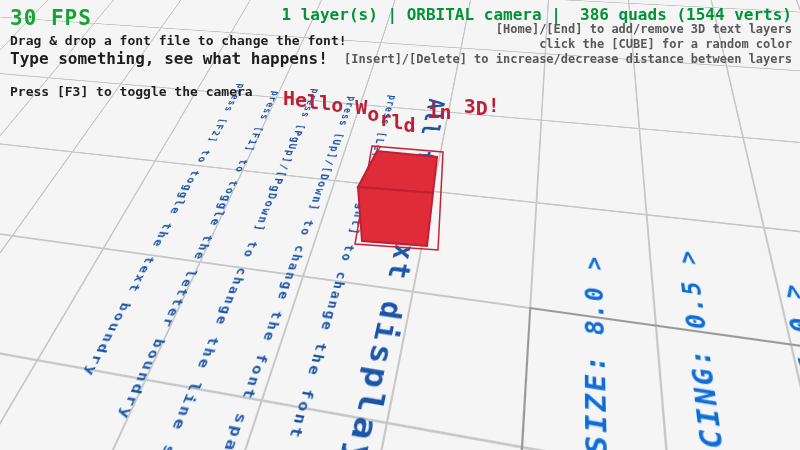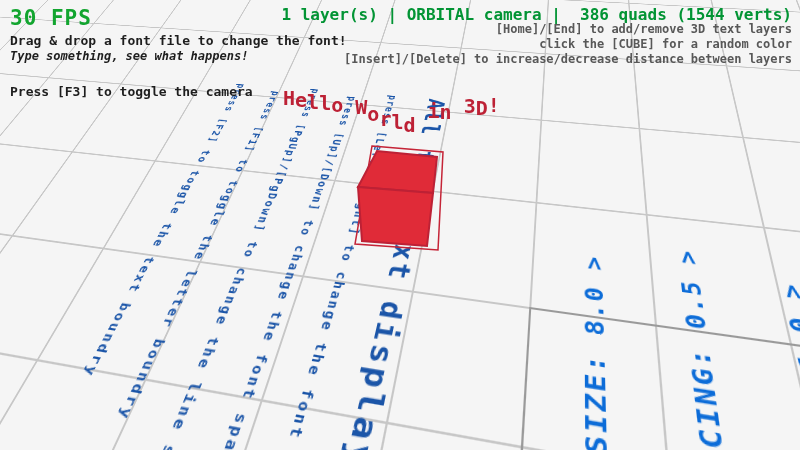--- a/index.html
+++ b/index.html
@@ -32,21 +32,21 @@
   
   .cube{position:absolute;left:0;top:0;}
   
   .wavy{position:absolute;left:283px;top:86px;font-weight:bold;font-size:20px;
         color:var(--c-maroon,#bd2135);white-space:pre;}
   .wavy span{display:inline-block;}
   
   .hud{position:absolute;font-weight:bold;white-space:pre;}
   .fps{left:10px;top:6px;font-size:21px;letter-spacing:1px;color:var(--c-fps_green,#12a52f);}
   .ins1{left:10px;top:33px;font-size:13px;color:var(--c-ink,#1e1e1e);}
-  .ins2{left:10px;top:49px;font-size:12px;color:var(--c-ink,#1e1e1e);font-style:italic;}
+  .ins2{left:10px;top:49px;font-size:16px;color:var(--c-ink,#1e1e1e);}
   .cam{left:10px;top:84px;font-size:13px;color:var(--c-ink,#1e1e1e);}
   .rblock{position:absolute;right:8px;top:7px;text-align:right;line-height:15px;}
   .stats{font-weight:bold;font-size:16px;color:var(--c-stats_green,#029434);white-space:pre;}
   .rhint{font-weight:bold;font-size:12px;color:var(--c-hint_gray,#585858);white-space:pre;}
 </style>
 </head>
 <body>
 
 <div class="stage">
 

